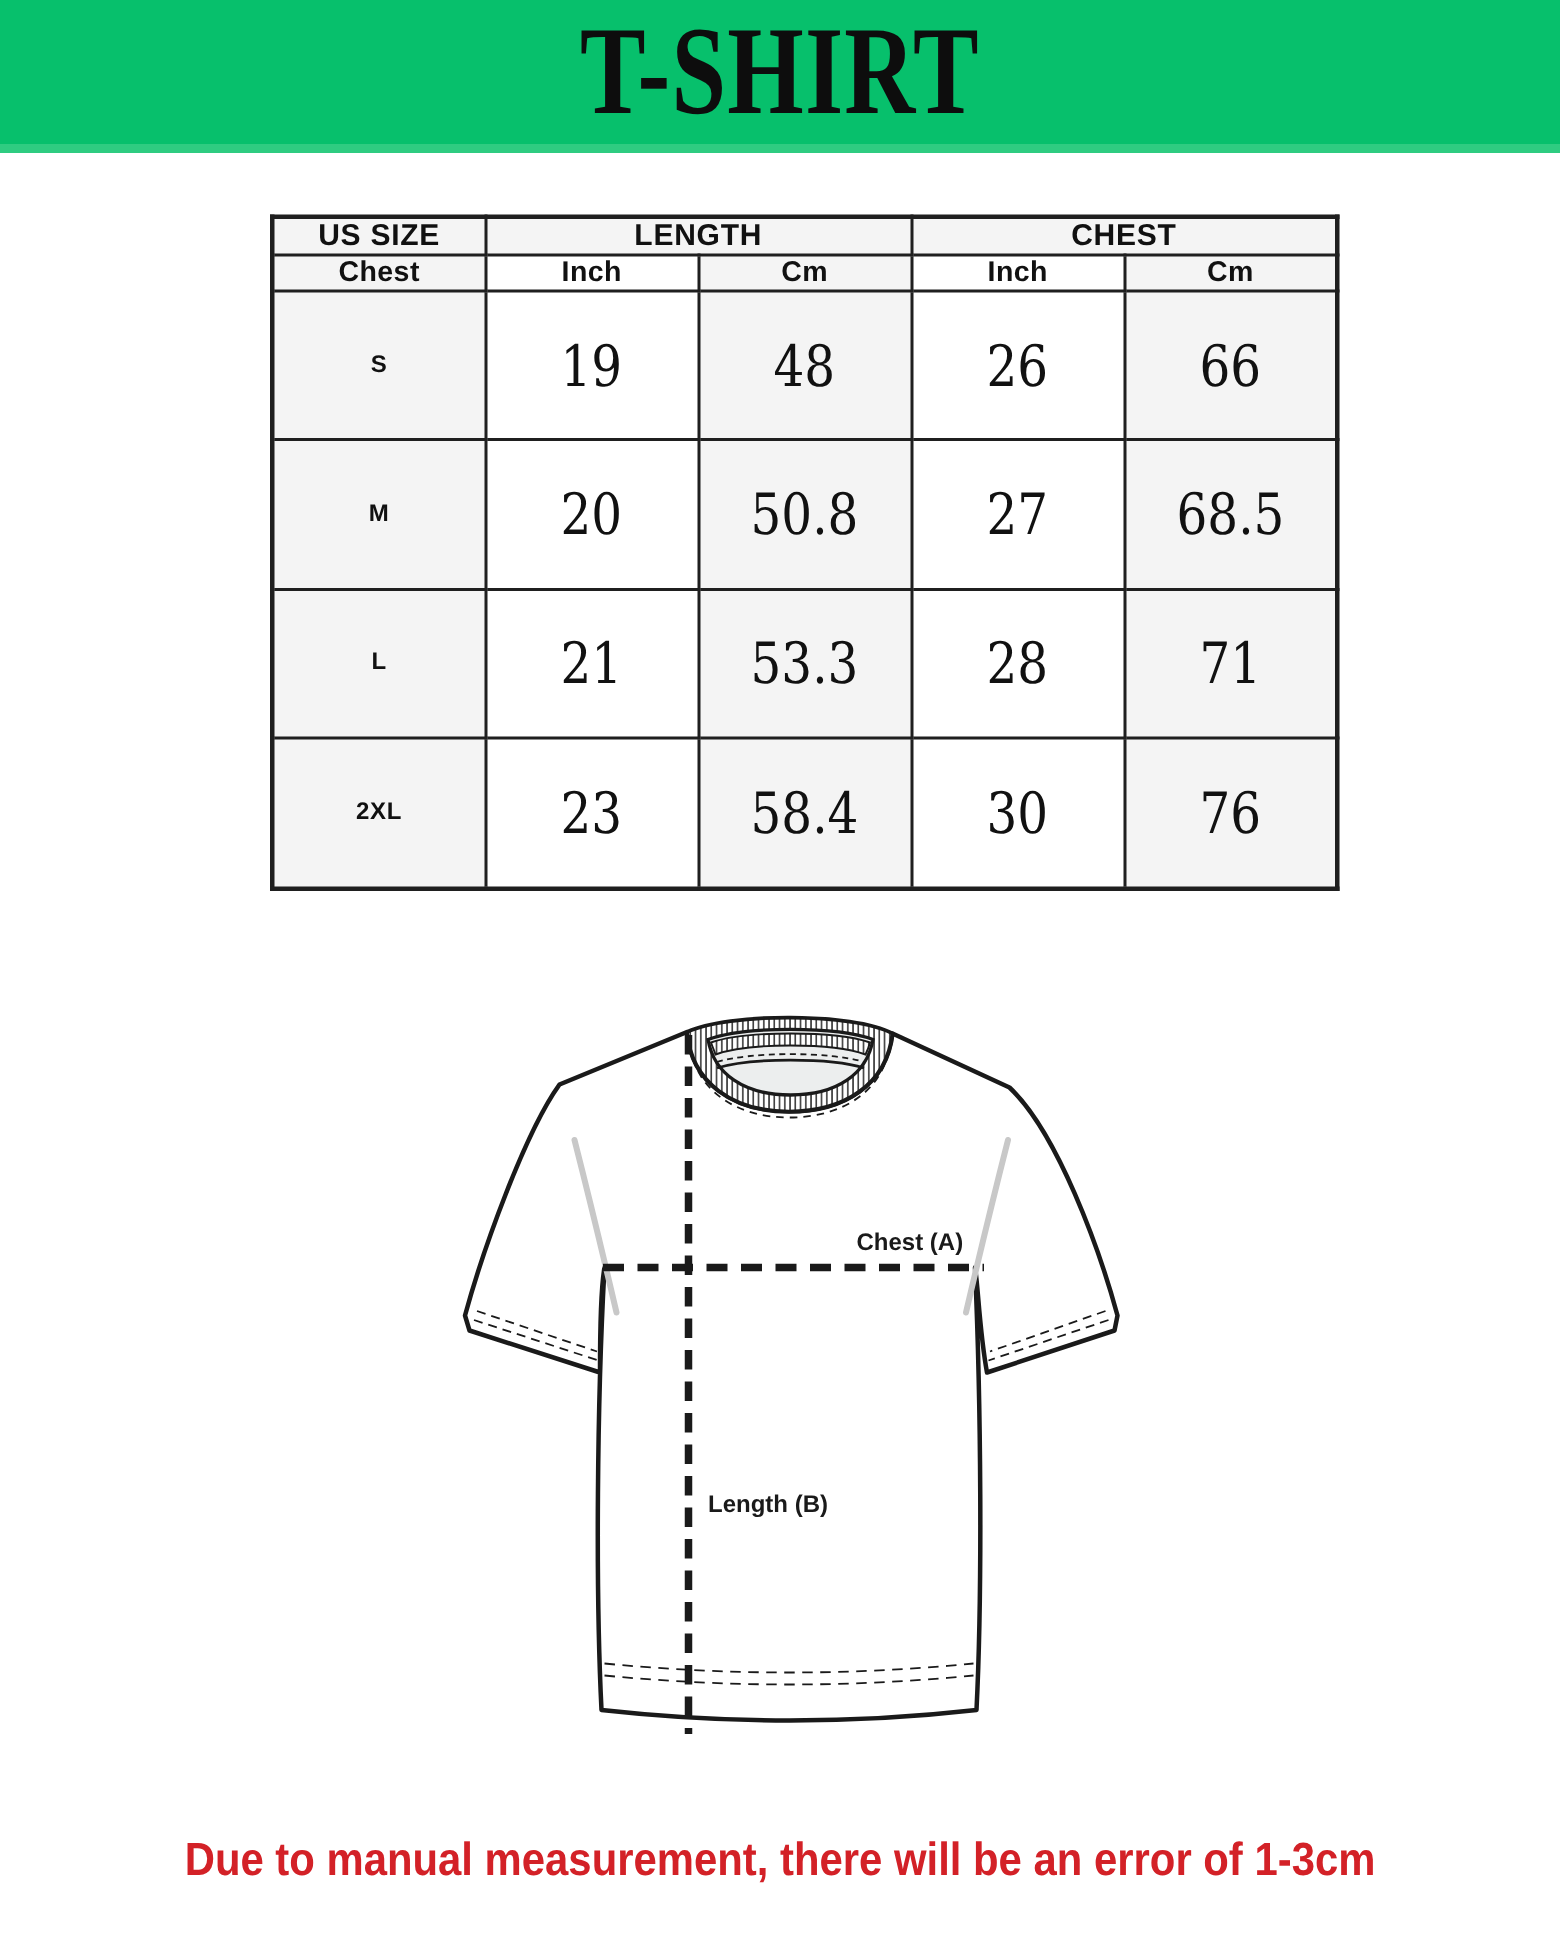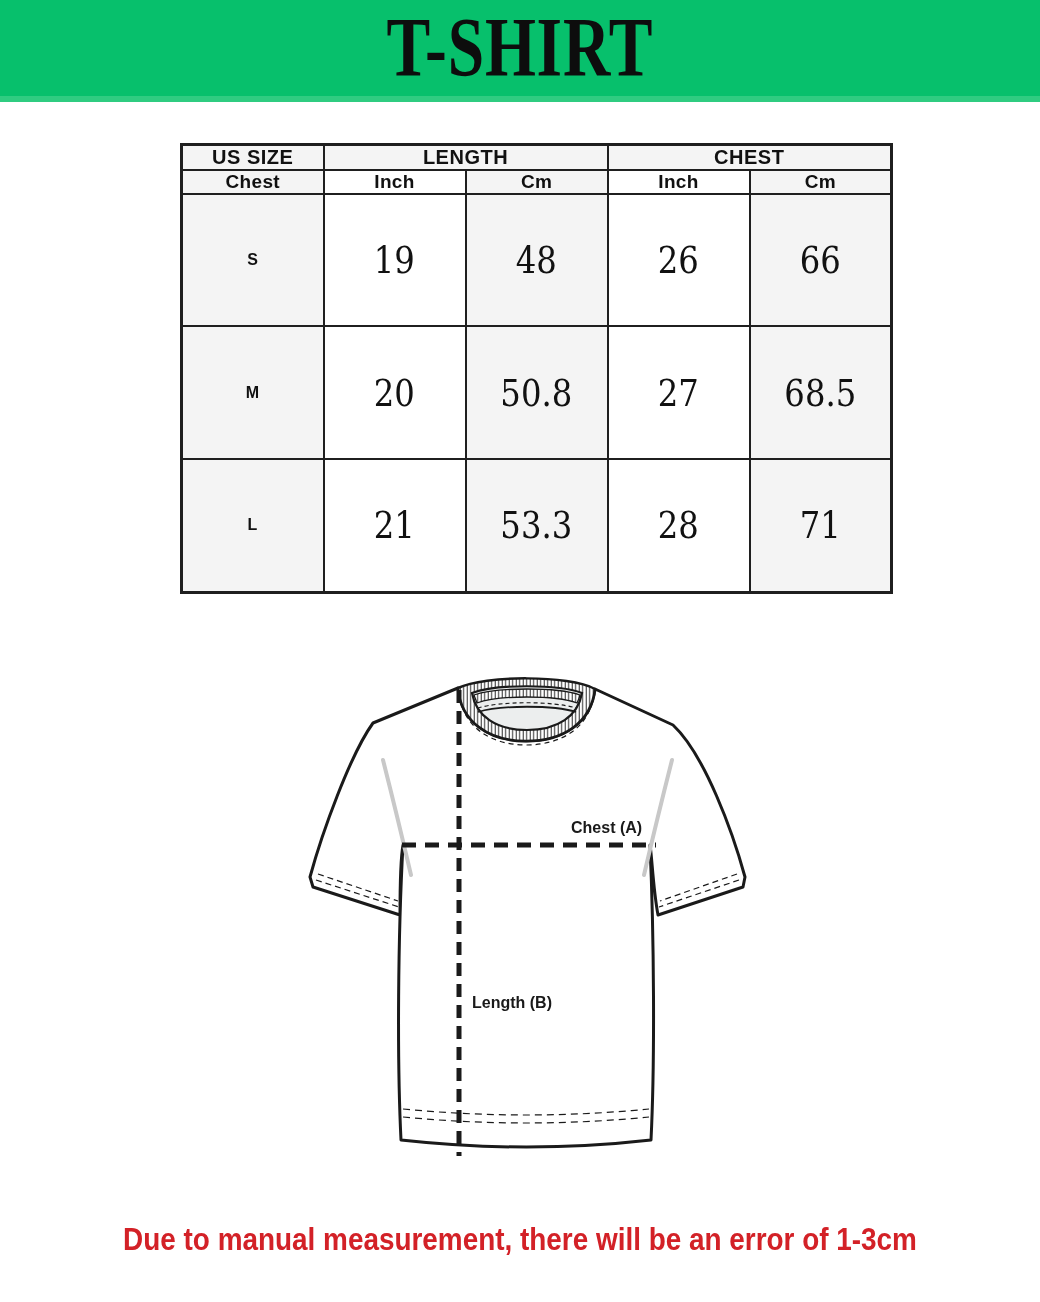--- a/index.html
+++ b/index.html
@@ -119,20 +119,27 @@
           <td class="value-cell"><span class="squeeze">27</span></td>
           <td class="value-cell"><span class="squeeze">68.5</span></td>
         </tr>
         <tr>
           <td class="size-label"><span>L</span></td>
           <td class="value-cell"><span class="squeeze">21</span></td>
           <td class="value-cell"><span class="squeeze">53.3</span></td>
           <td class="value-cell"><span class="squeeze">28</span></td>
           <td class="value-cell"><span class="squeeze">71</span></td>
         </tr>
+        <tr>
+          <td class="size-label"><span>2XL</span></td>
+          <td class="value-cell"><span class="squeeze">23</span></td>
+          <td class="value-cell"><span class="squeeze">58.4</span></td>
+          <td class="value-cell"><span class="squeeze">30</span></td>
+          <td class="value-cell"><span class="squeeze">76</span></td>
+        </tr>
       </tbody>
   </table>
 </div>
 
 <div class="diagram">
   <svg viewBox="0 0 520 540" xmlns="http://www.w3.org/2000/svg">
     <defs>
       <pattern id="rib" width="3.5" height="14" patternUnits="userSpaceOnUse">
         <rect width="3.5" height="14" fill="#ffffff"></rect>
         <line x1="1.2" y1="0" x2="1.2" y2="14" stroke="#2a2a2a" stroke-width="1"></line>

